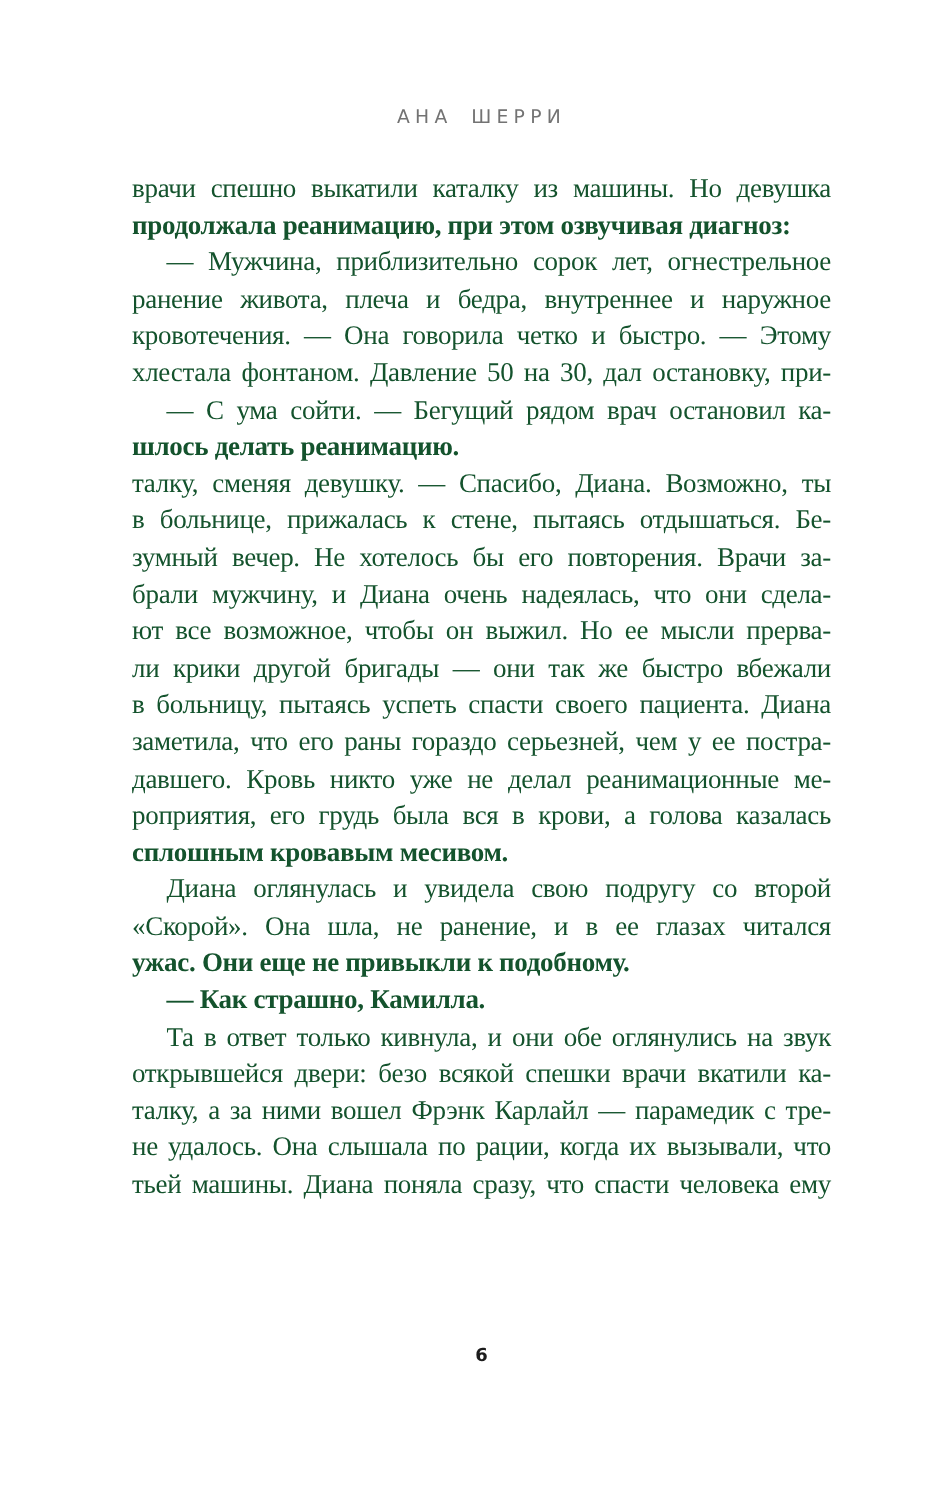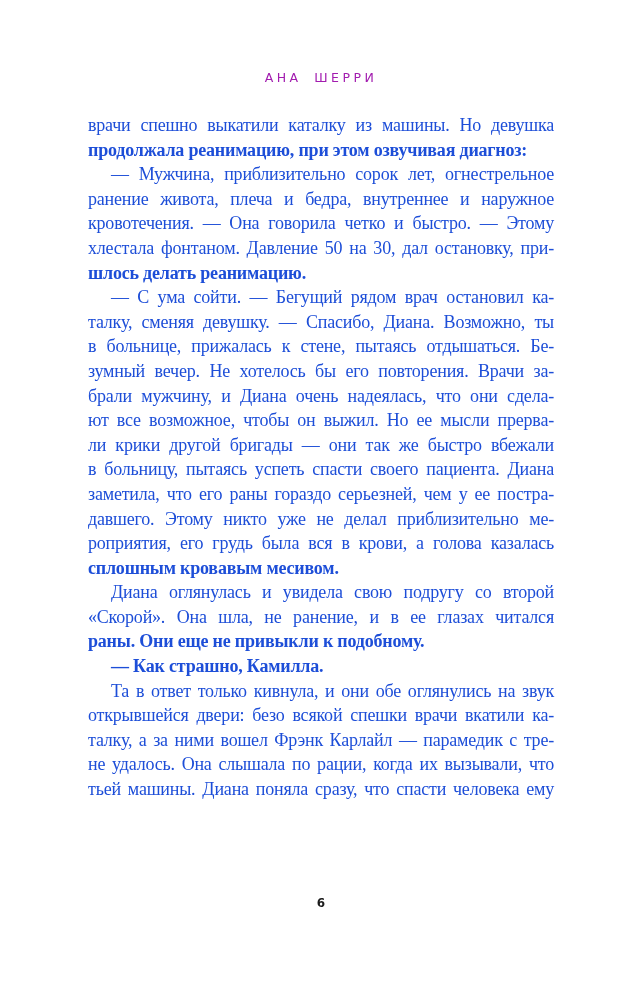--- a/index.html
+++ b/index.html
@@ -19,32 +19,32 @@
     position: absolute;
     top: 70px;
     left: 88px;
     width: 466px;
     text-align: center;
     font-family: "DejaVu Sans", "Liberation Sans", sans-serif;
     font-size: 12.5px;
     font-weight: 500;
     letter-spacing: 3.5px;
     word-spacing: 5px;
-    color: #a21caf;
+    color: #737373;
   }
   .text-block {
     position: absolute;
     top: 113px;
     left: 88px;
     width: 466px;
     font-family: "Liberation Serif", "DejaVu Serif", serif;
     font-size: 18px;
     letter-spacing: -0.2px;
     line-height: 24.6px;
-    color: #1d4ed8;
+    color: #14532d;
   }
   .line {
     text-align: justify;
     text-align-last: justify;
     height: 24.6px;
   }
   .line.para-end {
     text-align-last: left;
     font-weight: bold;
   }
@@ -69,36 +69,36 @@
 <div class="book-page">
   <div class="running-header">АНА ШЕРРИ</div>
 
   <div class="text-block" id="text-block">
       <div class="line">врачи спешно выкатили каталку из машины. Но девушка</div>
       <div class="line para-end">продолжала реанимацию, при этом озвучивая диагноз:</div>
       <div class="line indent">— Мужчина, приблизительно сорок лет, огнестрельное</div>
       <div class="line">ранение живота, плеча и бедра, внутреннее и наружное</div>
       <div class="line">кровотечения. — Она говорила четко и быстро. — Этому</div>
       <div class="line">хлестала фонтаном. Давление 50 на 30, дал остановку, при-</div>
+      <div class="line indent">— С ума сойти. — Бегущий рядом врач остановил ка-</div>
       <div class="line para-end">шлось делать реанимацию.</div>
-      <div class="line indent">— С ума сойти. — Бегущий рядом врач остановил ка-</div>
       <div class="line">талку, сменяя девушку. — Спасибо, Диана. Возможно, ты</div>
       <div class="line">в больнице, прижалась к стене, пытаясь отдышаться. Бе-</div>
       <div class="line">зумный вечер. Не хотелось бы его повторения. Врачи за-</div>
       <div class="line">брали мужчину, и Диана очень надеялась, что они сдела-</div>
       <div class="line">ют все возможное, чтобы он выжил. Но ее мысли прерва-</div>
       <div class="line">ли крики другой бригады — они так же быстро вбежали</div>
       <div class="line">в больницу, пытаясь успеть спасти своего пациента. Диана</div>
       <div class="line">заметила, что его раны гораздо серьезней, чем у ее постра-</div>
-      <div class="line">давшего. Этому никто уже не делал приблизительно ме-</div>
+      <div class="line">давшего. Кровь никто уже не делал реанимационные ме-</div>
       <div class="line">роприятия, его грудь была вся в крови, а голова казалась</div>
       <div class="line para-end">сплошным кровавым месивом.</div>
       <div class="line indent">Диана оглянулась и увидела свою подругу со второй</div>
       <div class="line">«Скорой». Она шла, не ранение, и в ее глазах читался</div>
-      <div class="line para-end">раны. Они еще не привыкли к подобному.</div>
+      <div class="line para-end">ужас. Они еще не привыкли к подобному.</div>
       <div class="line indent para-end">— Как страшно, Камилла.</div>
       <div class="line indent">Та в ответ только кивнула, и они обе оглянулись на звук</div>
       <div class="line">открывшейся двери: безо всякой спешки врачи вкатили ка-</div>
       <div class="line">талку, а за ними вошел Фрэнк Карлайл — парамедик с тре-</div>
       <div class="line">не удалось. Она слышала по рации, когда их вызывали, что</div>
       <div class="line">тьей машины. Диана поняла сразу, что спасти человека ему</div>
     </div>
 
   <div class="page-number">6</div>
 </div>

